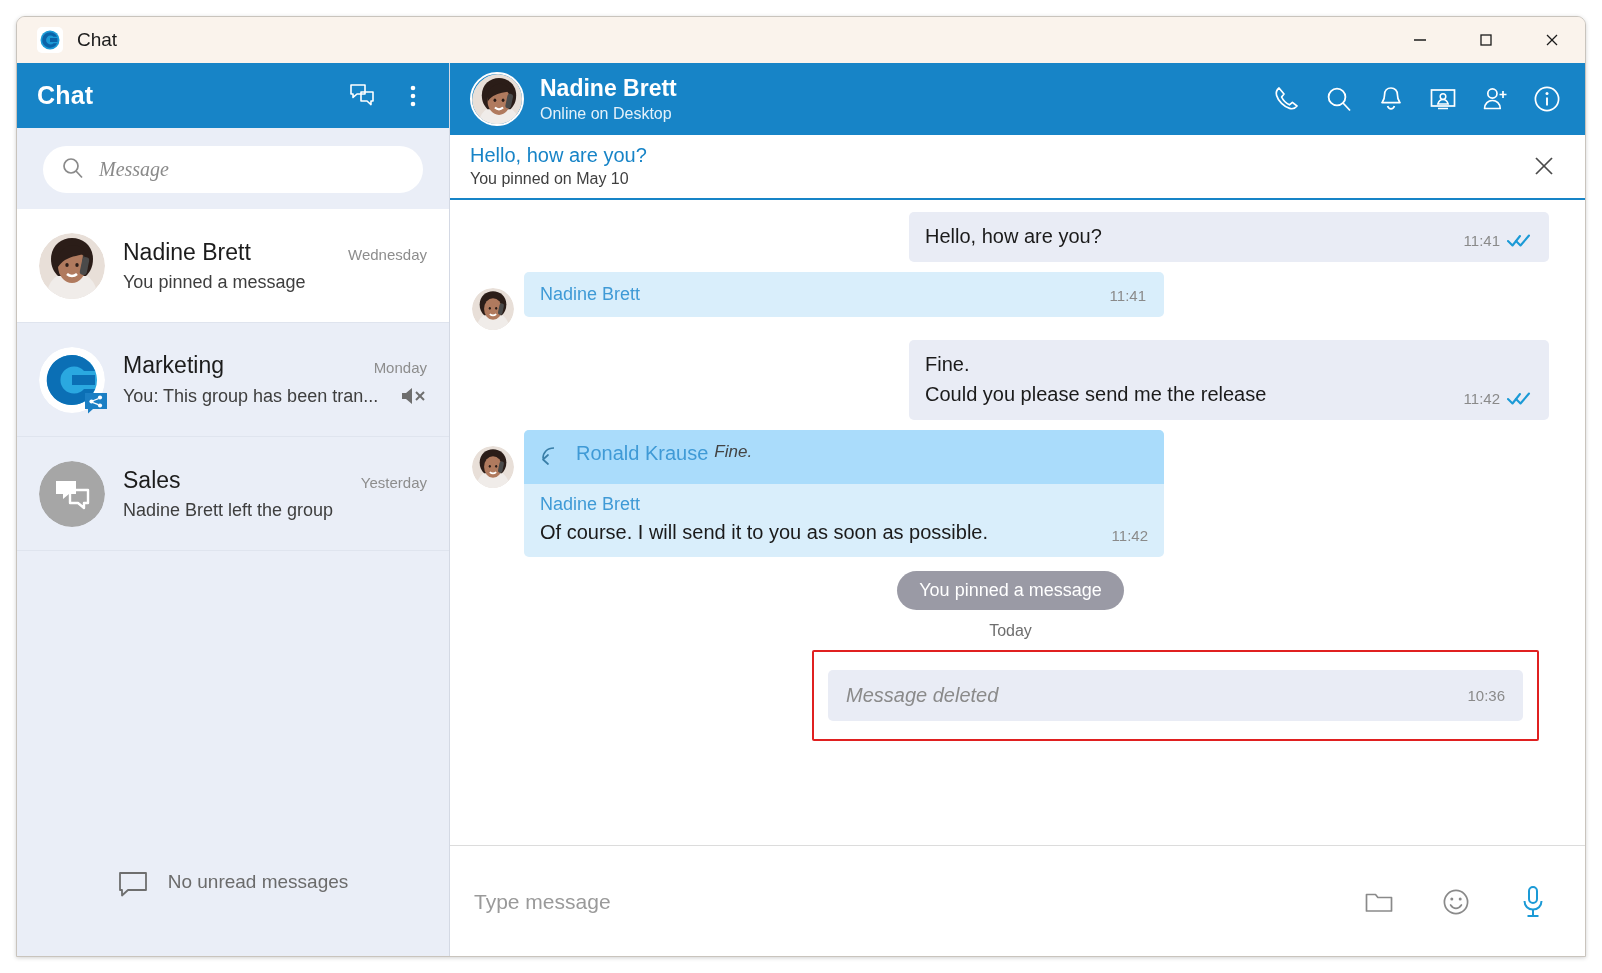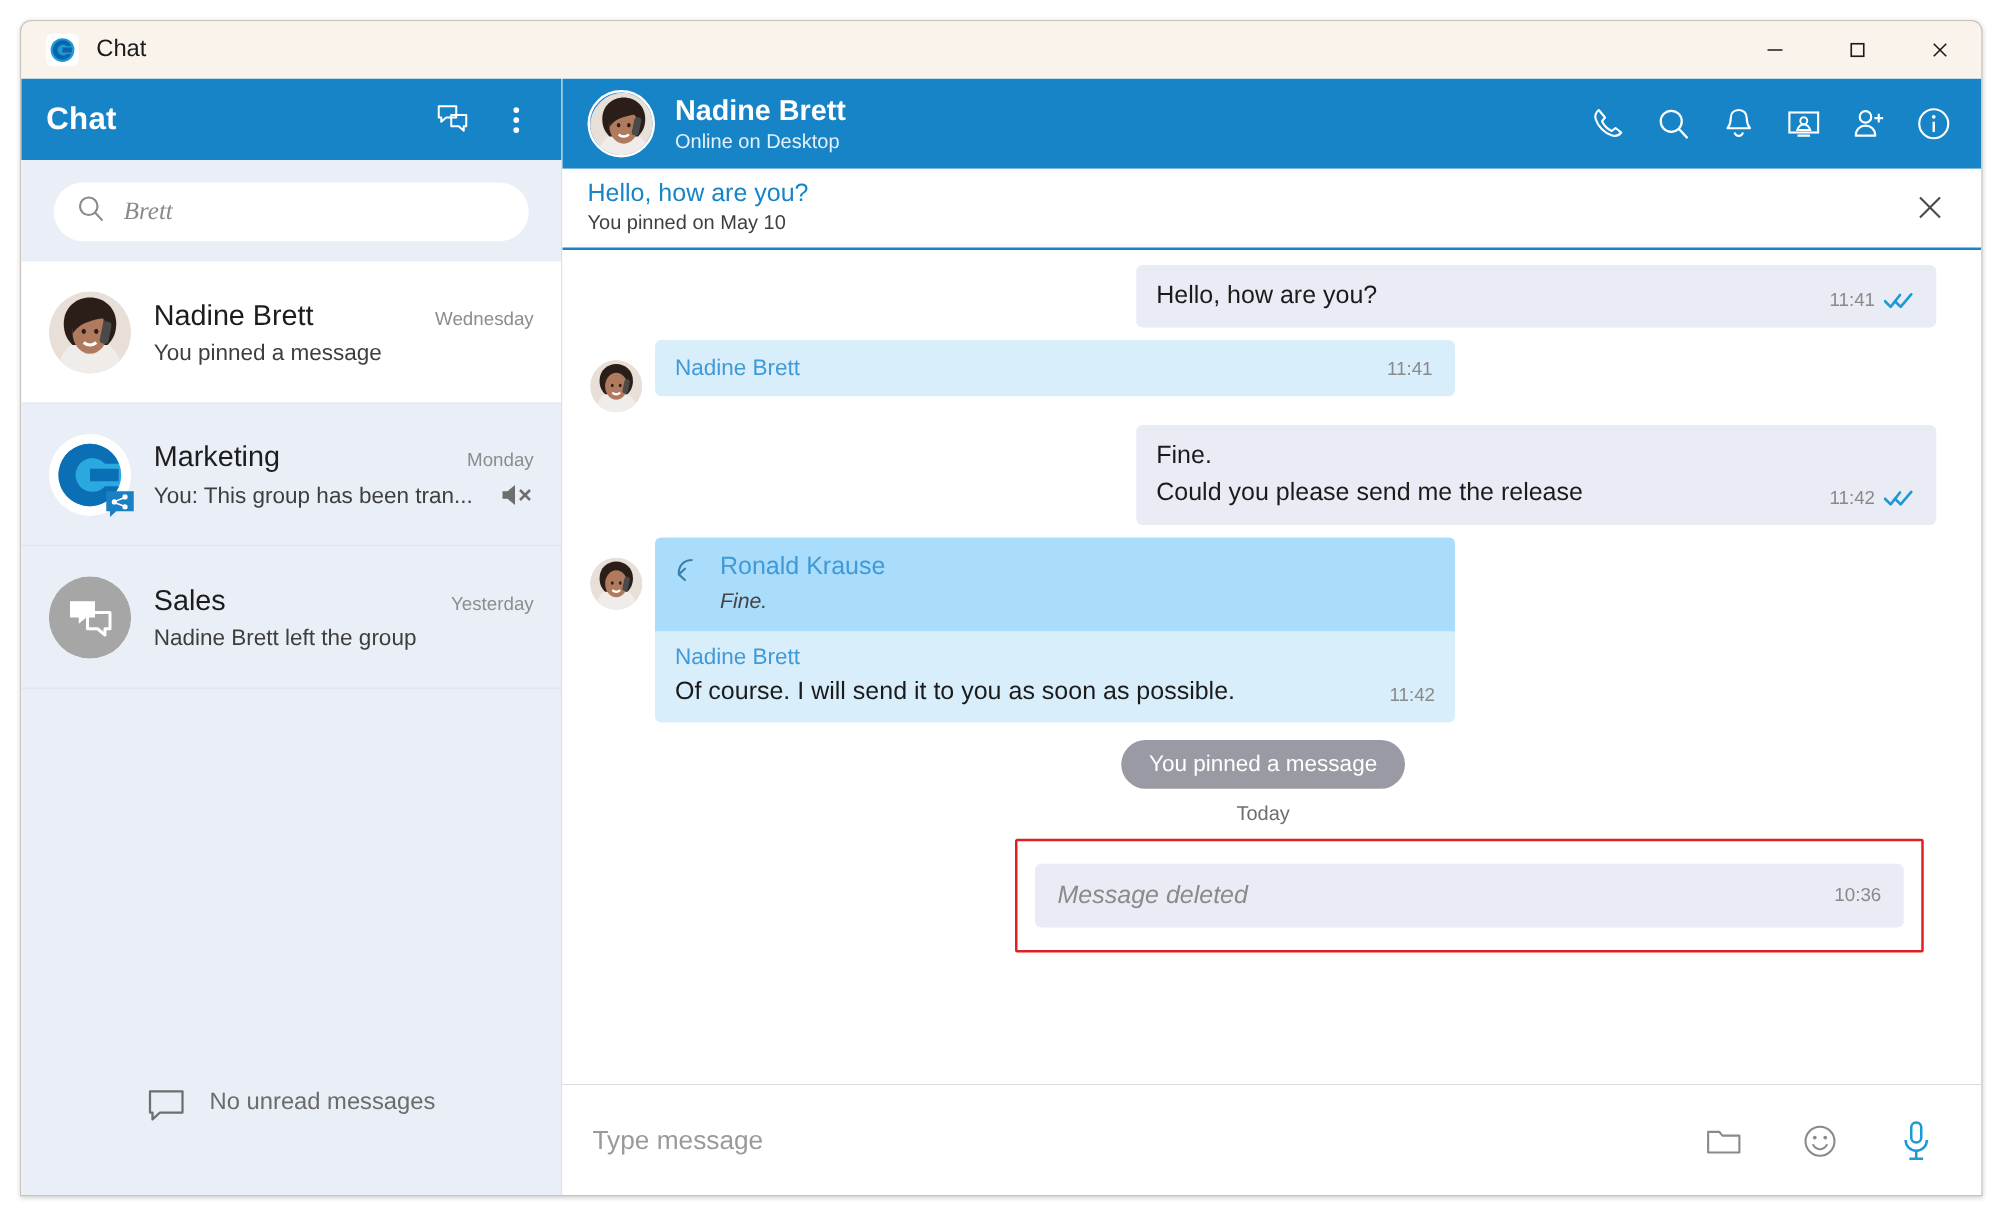--- a/index.html
+++ b/index.html
@@ -349,21 +349,21 @@
     overflow: hidden;
     background: #d9eefb;
   }
   .quote-part {
     background: #aadcfb;
     padding: 12px 16px 14px 16px;
     display: flex;
     gap: 14px;
     align-items: flex-start;
   }
-  .quote-texts { display: flex; flex-direction: column; gap: 6px; }
+  .quote-texts { display: flex; flex-direction: row; gap: 6px; }
   .quote-sender { font-size: 20px; color: #3f9ad6; }
   .quote-text {
     font-size: 17px; color: #444;
     font-style: italic;
   }
   .reply-part {
     padding: 10px 16px 12px 16px;
     display: flex;
     align-items: flex-end;
     gap: 22px;
@@ -409,21 +409,21 @@
     font-style: italic;
   }
   .deleted-time {
     margin-left: auto;
     font-size: 15px;
     color: #8a8a8a;
   }
 
   
   .composer {
-    height: 90px;
+    height: 112px;
     border-top: 1px solid #dcdcdc;
     display: flex;
     align-items: center;
     padding: 0 30px 0 24px;
     gap: 33px;
     flex: 0 0 auto;
     background: #ffffff;
   }
   .composer-input {
     flex: 1 1 auto;
@@ -501,21 +501,21 @@
         </div>
 
         <div class="search-wrap">
           <div class="search-box">
             <span>
               <svg width="24" height="24" viewBox="0 0 24 24">
                 <circle cx="10" cy="10" r="7" fill="none" stroke="#8a8a8a" stroke-width="1.7"></circle>
                 <line x1="15" y1="15" x2="21" y2="21.5" stroke="#8a8a8a" stroke-width="1.7"></line>
               </svg>
             </span>
-            <span class="search-text">Brett</span>
+            <span class="search-text">Message</span>
           </div>
         </div>
 
         <div class="chat-list">
 
           <div class="chat-row active">
             <div class="chat-avatar">
               <span class="circle">
                 <svg width="66" height="66" viewBox="0 0 66 66">
                   <defs>

